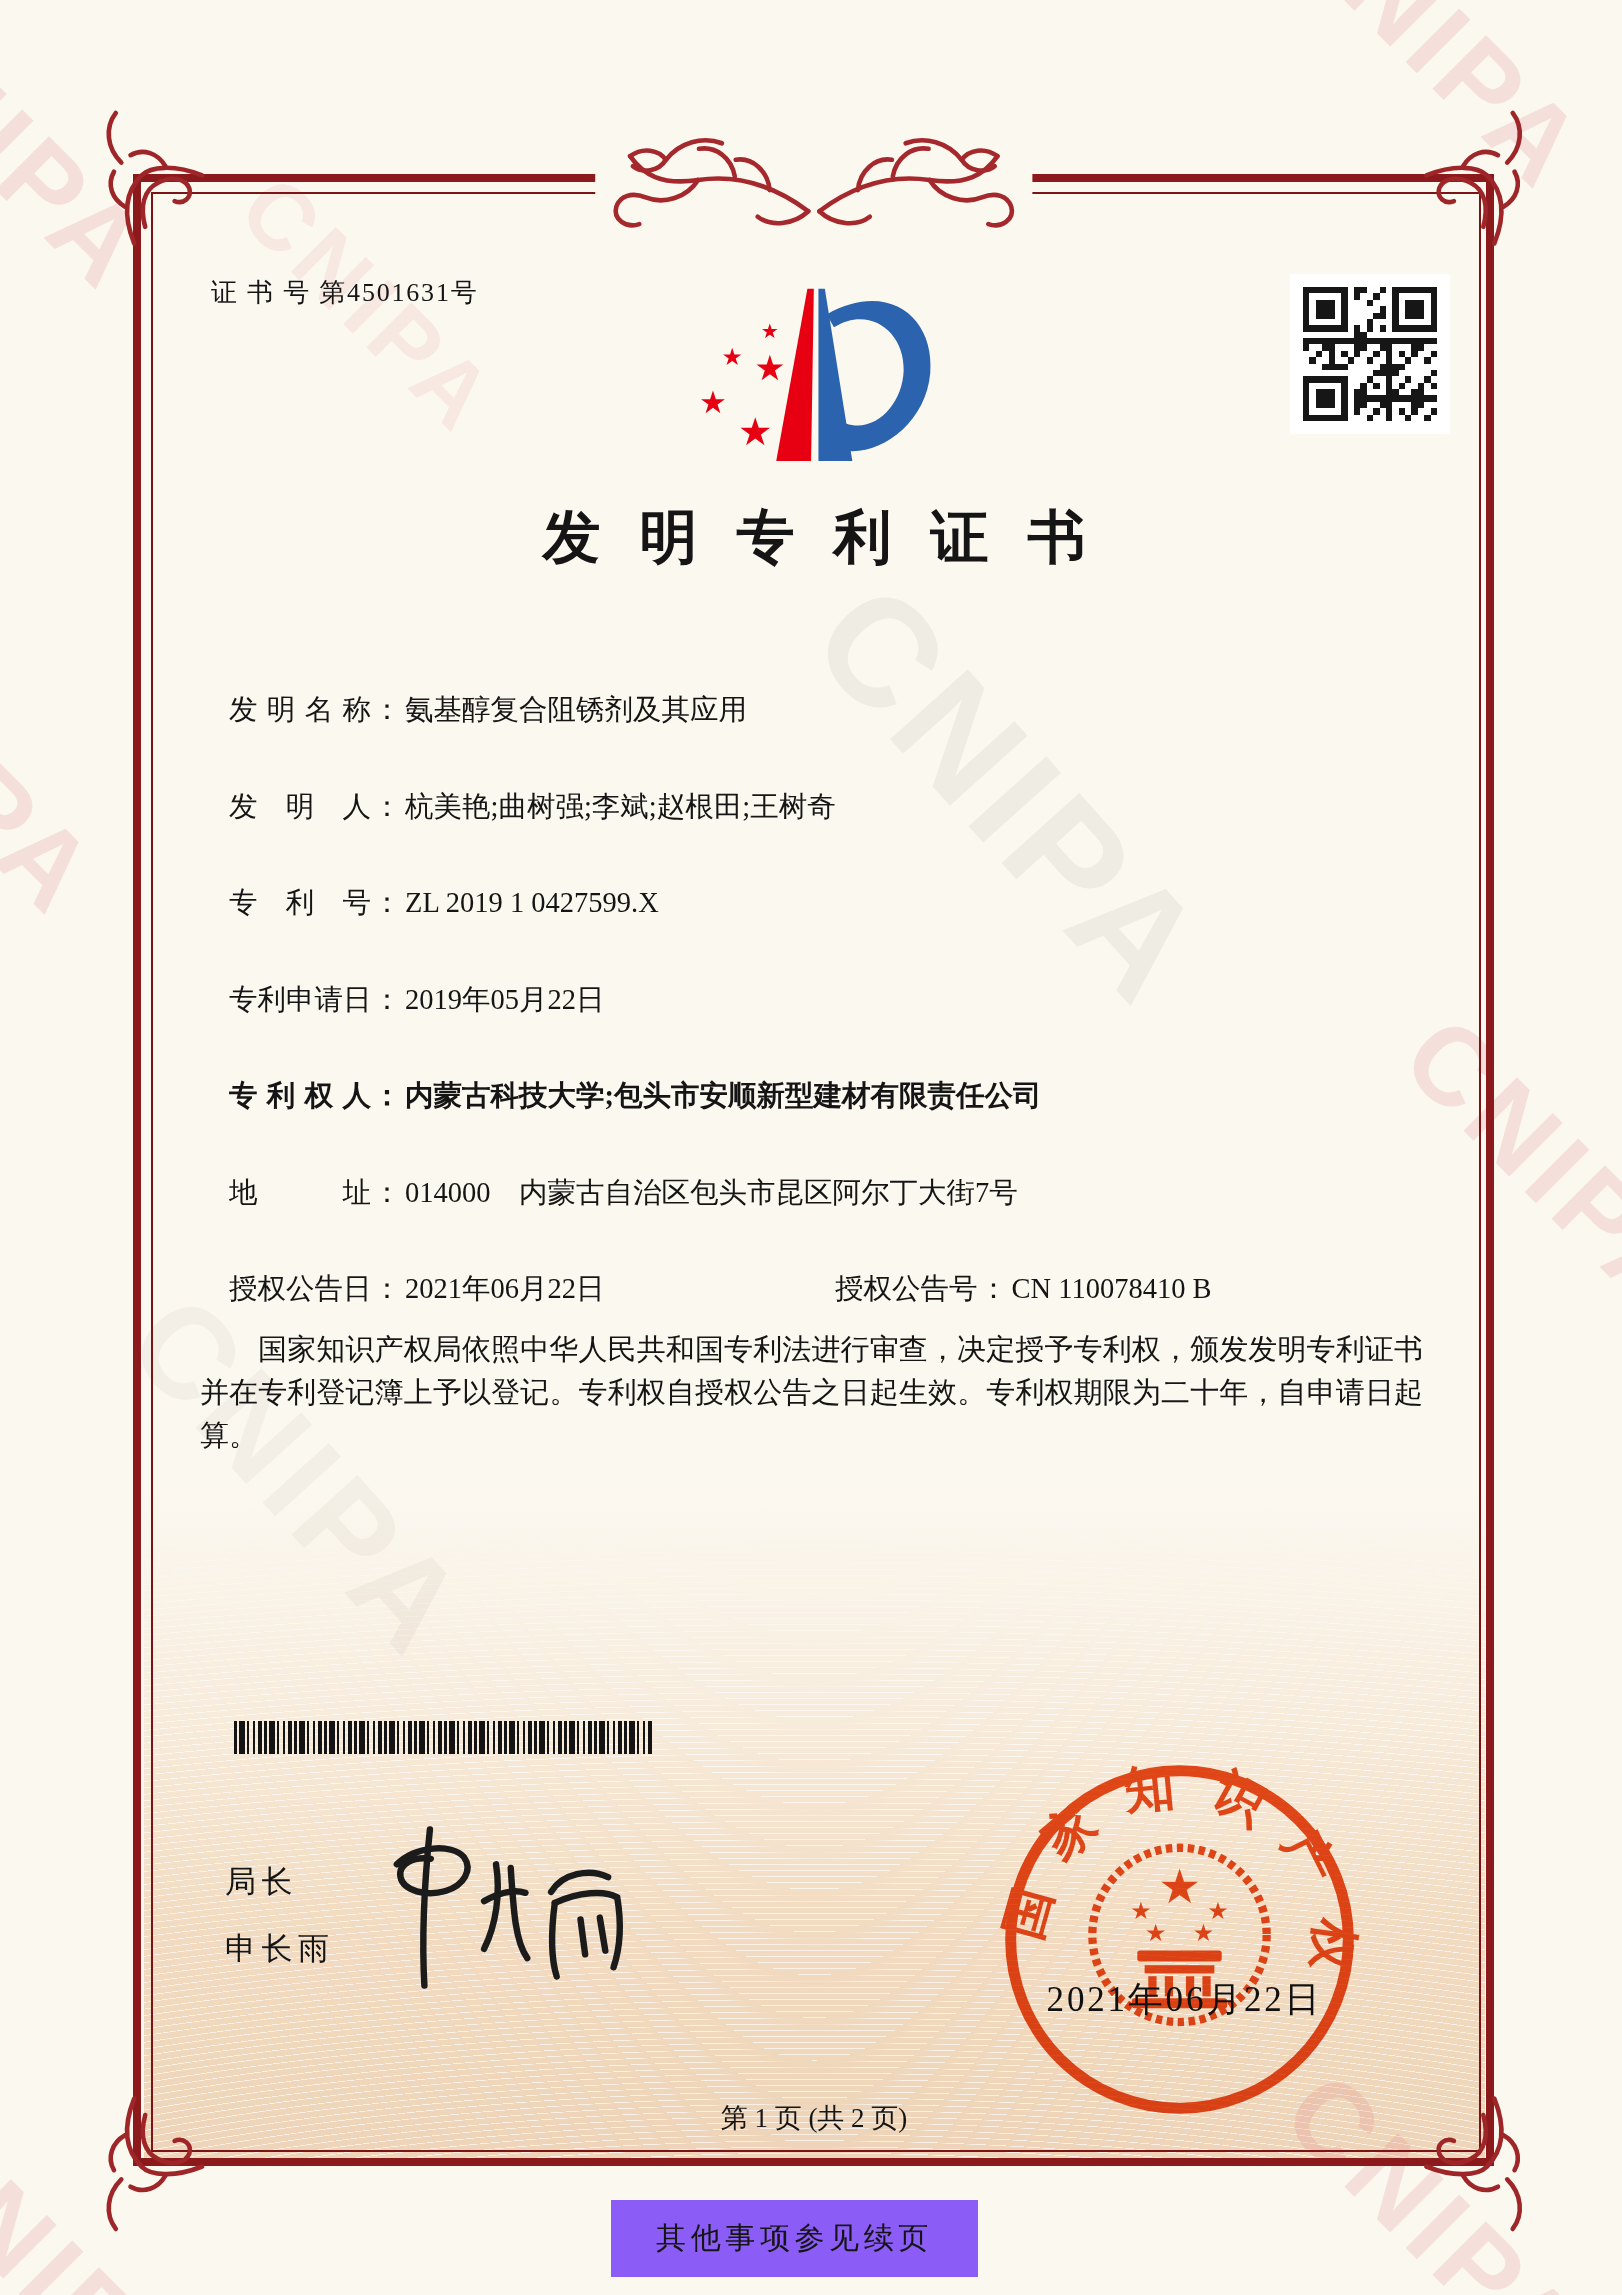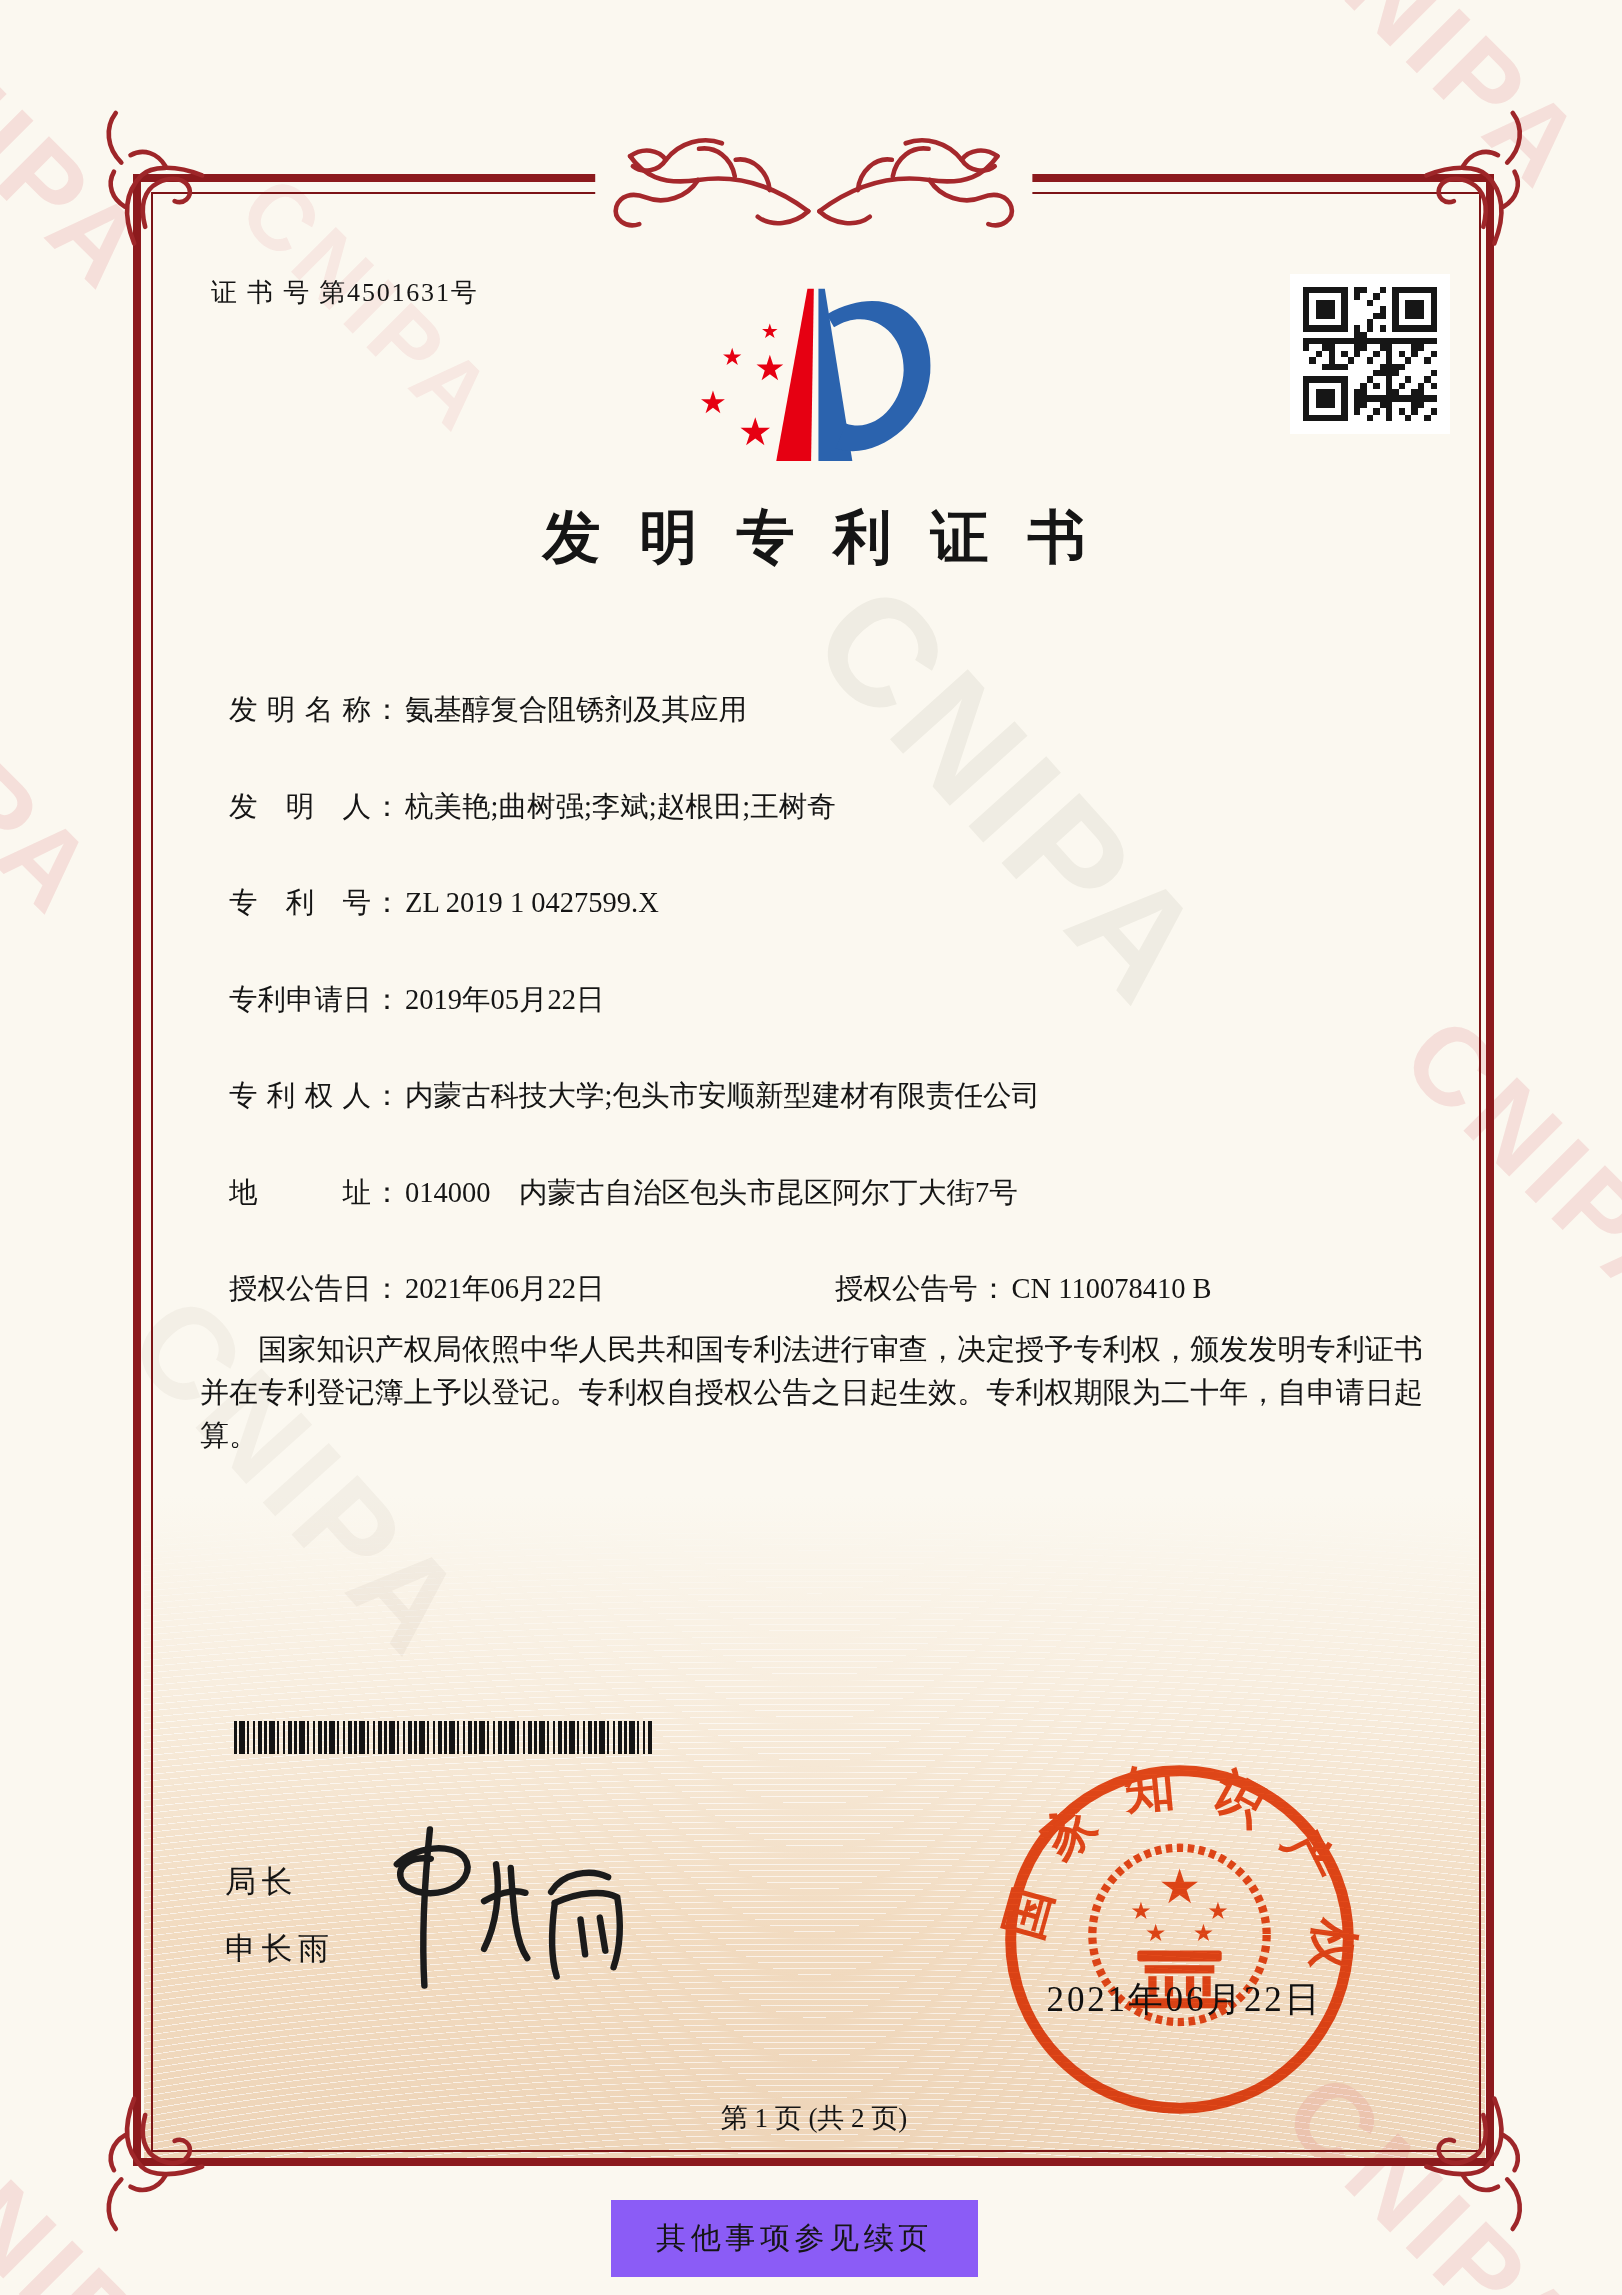--- a/index.html
+++ b/index.html
@@ -558,21 +558,21 @@
 </div>
 <div class="row" style="top:788px;font-family:Liberation Serif, serif;">
   <span class="flabel">发明人</span><span class="colon">：</span><span>杭美艳;曲树强;李斌;赵根田;王树奇</span>
 </div>
 <div class="row" style="top:884px;">
   <span class="flabel">专利号</span><span class="colon">：</span><span>ZL 2019 1 0427599.X</span>
 </div>
 <div class="row" style="top:981px;">
   <span class="flabel">专利申请日</span><span class="colon">：</span><span>2019年05月22日</span>
 </div>
-<div class="row" style="top:1077px;">
+<div class="row" style="top:1077px;font-weight:bold;">
   <span class="flabel">专利权人</span><span class="colon">：</span><span>内蒙古科技大学;包头市安顺新型建材有限责任公司</span>
 </div>
 <div class="row" style="top:1174px;">
   <span class="flabel">地址</span><span class="colon">：</span><span>014000　内蒙古自治区包头市昆区阿尔丁大街7号</span>
 </div>
 <div class="row" style="top:1270px;">
   <span class="flabel">授权公告日</span><span class="colon">：</span><span>2021年06月22日</span>
   <span class="pair2">
     <span>授权公告号</span><span class="colon">：</span><span>CN 110078410 B</span>
   </span>

